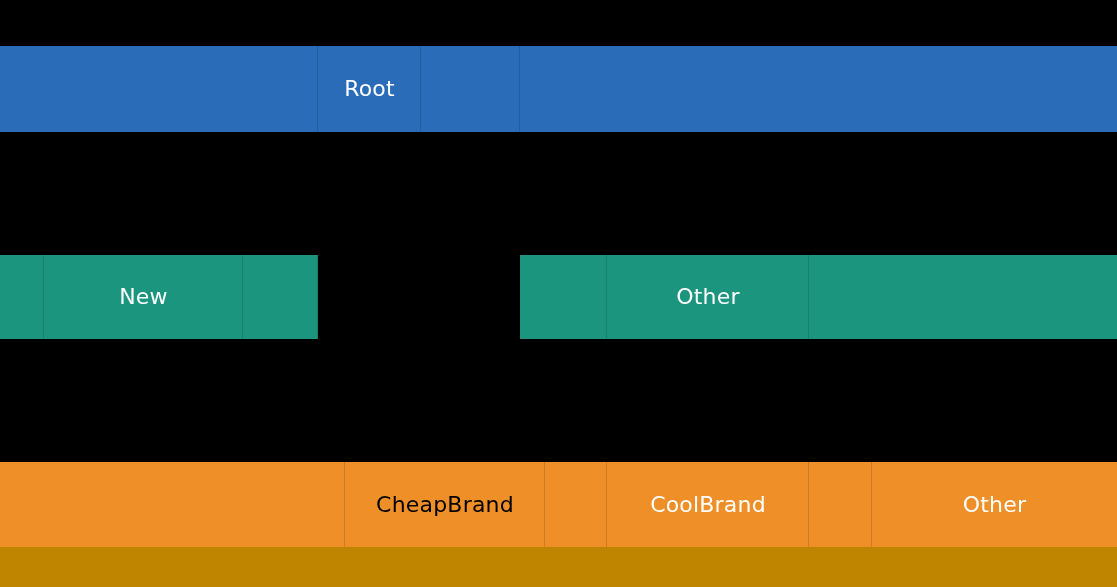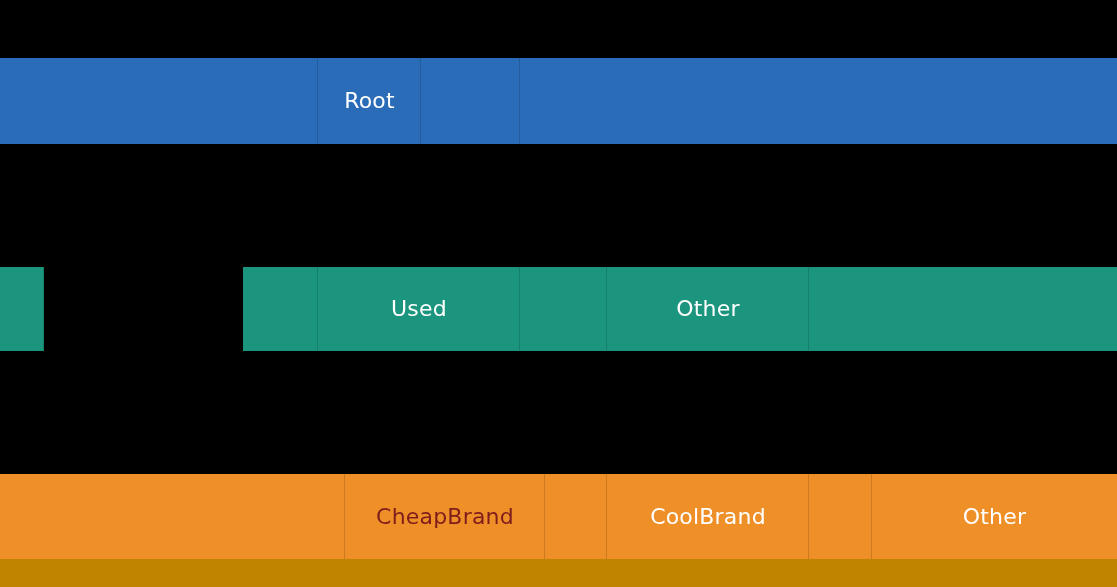--- a/index.html
+++ b/index.html
@@ -19,21 +19,21 @@
     height: 587px;
     background: #000000;
   }
   .level {
     position: absolute;
     left: 0;
     width: 1117px;
   }
   .node {
     position: absolute;
-    top: 16px;
+    top: 4px;
     height: 100%;
     box-sizing: border-box;
     display: flex;
     align-items: center;
     justify-content: center;
     overflow: hidden;
   }
   .node-label {
     color: #ffffff;
     font-size: 22px;
@@ -68,34 +68,34 @@
   <div class="level" id="level-root" style="top: 42px; height: 86px;">
       <div class="node" style="left: 0px; width: 318px; background: rgb(42, 108, 184);"></div>
       <div class="node" style="left: 318px; width: 103px; background: rgb(42, 108, 184);">
         <span class="node-label" style="color: rgb(255, 255, 255);">Root</span>
       </div>
       <div class="node" style="left: 421px; width: 99px; background: rgb(42, 108, 184);"></div>
       <div class="node no-sep" style="left: 520px; width: 597px; background: rgb(42, 108, 184);"></div>
     </div>
   <div class="level" id="level-cat" style="top: 251px; height: 84px;">
       <div class="node" style="left: 0px; width: 44px; background: rgb(27, 149, 125);"></div>
+      <div class="node" style="left: 44px; width: 199px; background: rgb(27, 149, 125);">
+        <span class="node-label" style="color: rgb(255, 255, 255);">New</span>
+      </div>
       <div class="node" style="left: 243px; width: 75px; background: rgb(27, 149, 125);"></div>
-      <div class="node" style="left: 318px; width: 202px; background: rgb(27, 149, 125);">
-        <span class="node-label" style="color: rgb(255, 255, 255);">Used</span>
-      </div>
       <div class="node" style="left: 520px; width: 87px; background: rgb(27, 149, 125);"></div>
       <div class="node" style="left: 607px; width: 202px; background: rgb(27, 149, 125);">
         <span class="node-label" style="color: rgb(255, 255, 255);">Other</span>
       </div>
       <div class="node no-sep" style="left: 809px; width: 308px; background: rgb(27, 149, 125);"></div>
     </div>
   <div class="level" id="level-brand" style="top: 458px; height: 85px;">
       <div class="node" style="left: 0px; width: 345px; background: rgb(239, 143, 40);"></div>
       <div class="node" style="left: 345px; width: 200px; background: rgb(239, 143, 40);">
-        <span class="node-label" style="color: #7f1d1d;">CheapBrand</span>
+        <span class="node-label" style="color: #000000;">CheapBrand</span>
       </div>
       <div class="node" style="left: 545px; width: 62px; background: rgb(239, 143, 40);"></div>
       <div class="node" style="left: 607px; width: 202px; background: rgb(239, 143, 40); align-items: center;">
         <span class="node-label" style="color: rgb(255, 255, 255);">CoolBrand</span>
       </div>
       <div class="node" style="left: 809px; width: 63px; background: rgb(239, 143, 40);"></div>
       <div class="node no-sep" style="left: 872px; width: 245px; background: rgb(239, 143, 40);">
         <span class="node-label" style="color: rgb(255, 255, 255);">Other</span>
       </div>
     </div>

